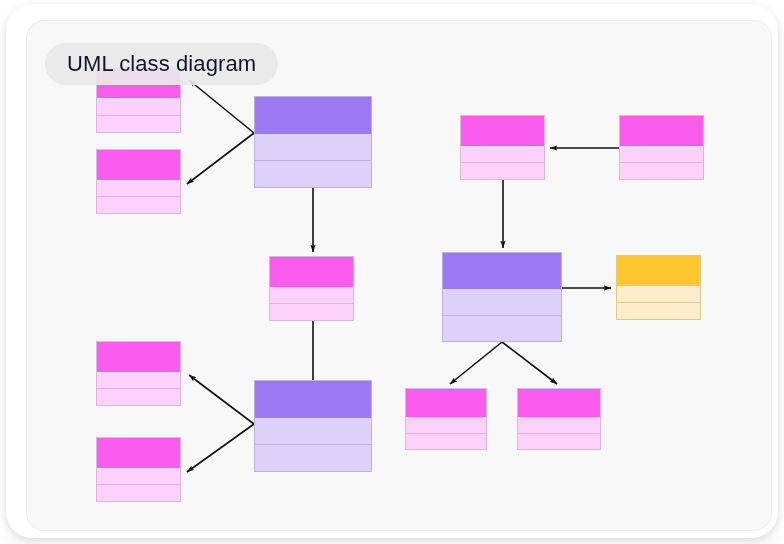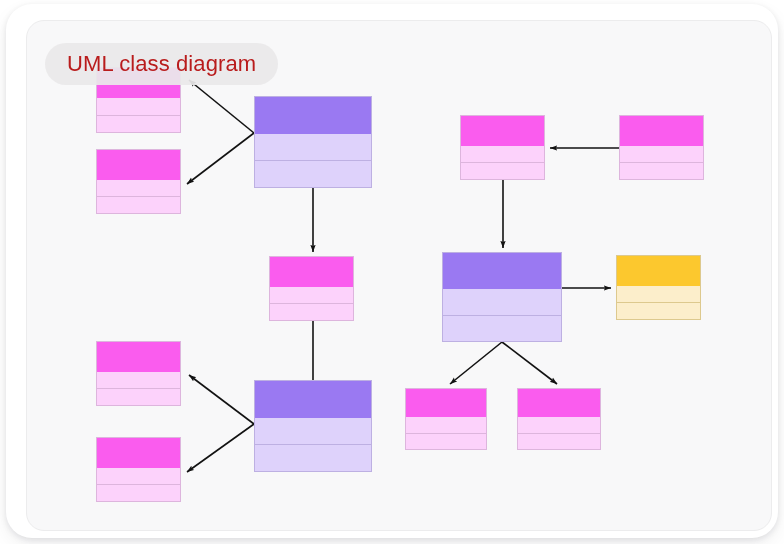--- a/index.html
+++ b/index.html
@@ -49,21 +49,21 @@
     height: 42px;
     padding: 0 22px;
     display: flex;
     align-items: center;
     background: rgba(234,232,234,0.93);
     border-radius: 21px;
     z-index: 30;
   }
   .title-pill .title-text {
     font-size: 22px;
-    color: #b91c1c;
+    color: #0f172a;
     letter-spacing: 0.1px;
     white-space: nowrap;
   }
 
   
   .edge-layer {
     position: absolute;
     left: 0; top: 0;
     width: 744px; height: 509px;
     z-index: 10;

